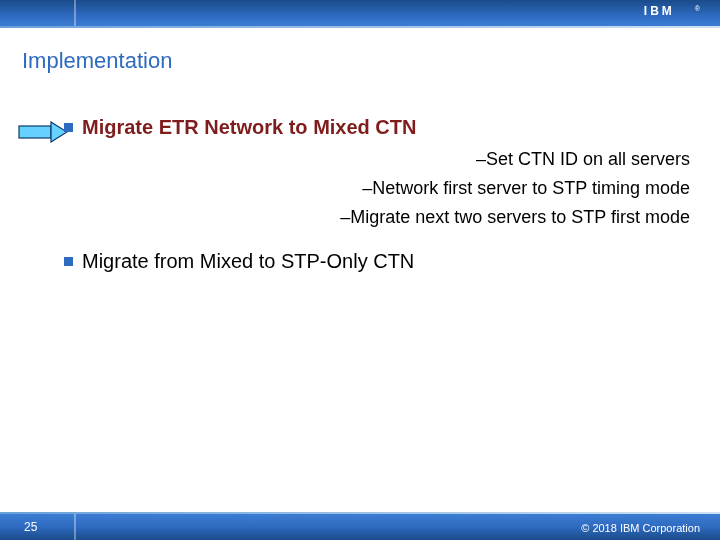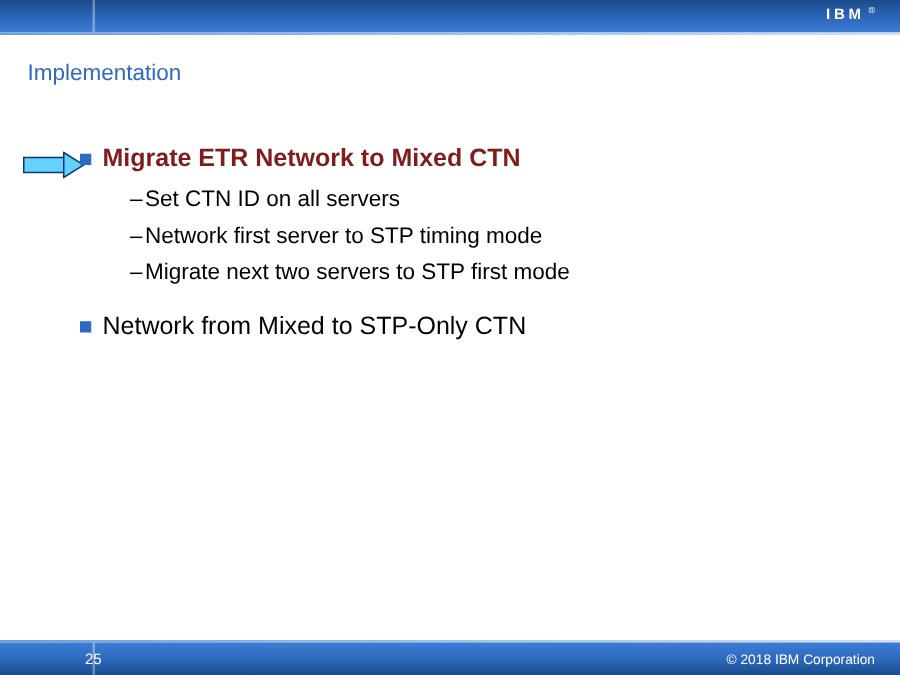--- a/index.html
+++ b/index.html
@@ -2,47 +2,47 @@
 <html><head>
 <meta charset="utf-8">
 <style>
   * { margin: 0; padding: 0; box-sizing: border-box; }
   html, body { width: 720px; height: 540px; font-family: Arial, Helvetica, sans-serif; background: #fff; overflow: hidden; }
   .slide { position: relative; width: 720px; height: 540px; background: #fff; }
 
   .topbar { position: absolute; top: 0; left: 0; width: 100%; height: 26px;
             background: linear-gradient(to bottom, #1a4b8a 0%, #2e6abf 60%, #3c7dd4 100%); }
   .topbar-tick { position: absolute; left: 74px; top: 0; width: 2px; height: 26px; background: rgba(255,255,255,0.35); }
-  .logo { position: absolute; right: 20px; top: 4px; display: flex; gap: 1px; align-items: flex-end; justify-content: space-between; }
+  .logo { position: absolute; right: 20px; top: 4px; display: flex; gap: 18px; align-items: flex-end; justify-content: space-between; }
   .logo .reg { color: #fff; font-size: 7px; margin-left: 2px; margin-bottom: 6px; }
   .logo .ibmtxt { color:#fff; font-size:12px; font-weight:900; letter-spacing:3px; font-family: "Arial Black", Arial, sans-serif; }
   .top-underline { position: absolute; left: 0; top: 26px; width: 100%; height: 2px;
                    background: linear-gradient(to right, #6aa0d8, #cfe1f3); }
 
-  .title { position: absolute; left: 22px; top: 48px; font-size: 18px; font-weight: 400; color: #2e6abf; }
+  .title { position: absolute; left: 22px; top: 48px; font-size: 22px; font-weight: 400; color: #2e6abf; }
 
   .arrow { position: absolute; left: 18px; top: 121px; }
   .arrow-rect { fill: #66d0ff; stroke: #0a3a6a; stroke-width: 1.2; }
   .arrow-head { fill: #66d0ff; stroke: #0a3a6a; stroke-width: 1.2; }
 
   .content { position: absolute; left: 64px; top: 116px; right: 30px; }
   .bullet-row { display: flex; align-items: flex-start; margin-bottom: 10px; }
   .sq { width: 9px; height: 9px; background: #2e6abf; margin-top: 7px; margin-right: 9px; flex: 0 0 auto; }
   .b1 { font-size: 20px; font-weight: 700; color: #7f1d1d; }
   .b1n { font-size: 20px; font-weight: 400; color: #000; }
-  .sub { margin-left: 40px; font-size: 18px; color: #000; margin-top: 6px; margin-bottom: 8px; }
+  .sub { margin-left: 40px; font-size: 18px; color: #000; margin-top: 6px; margin-bottom: 8px; text-align: right; }
   .sub .dash { display: inline-block; width: 12px; }
   .gap { height: 14px; }
 
   .footer { position: absolute; bottom: 0; left: 0; width: 100%; height: 26px;
             background: linear-gradient(to bottom, #3c7dd4 0%, #2e6abf 50%, #1a4b8a 100%); }
   .footer-topline { position: absolute; bottom: 26px; left: 0; width: 100%; height: 2px;
                     background: linear-gradient(to right, #6aa0d8, #cfe1f3); }
   .footer .tick { position: absolute; left: 74px; bottom: 0; width: 2px; height: 26px; background: rgba(255,255,255,0.35); }
-  .pagenum { position: absolute; left: 24px; bottom: 6px; color: #fff; font-size: 12px; margin-left: 44px; }
+  .pagenum { position: absolute; left: 24px; bottom: 6px; color: #fff; font-size: 12px; }
   .copyright { position: absolute; right: 20px; bottom: 6px; color: #fff; font-size: 11px; }
 </style>
 </head>
 <body>
 
 <div class="slide">
 
   <div class="topbar">
     <div class="topbar-tick"></div>
     <div class="logo">
@@ -63,21 +63,21 @@
     <div class="bullet-row">
       <div class="sq"></div>
       <div class="b1">Migrate ETR Network to Mixed CTN</div>
     </div>
     <div class="sub"><span class="dash">–</span><span>Set CTN ID on all servers</span></div>
     <div class="sub"><span class="dash">–</span><span>Network first server to STP timing mode</span></div>
     <div class="sub"><span class="dash">–</span><span>Migrate next two servers to STP first mode</span></div>
     <div class="gap"></div>
     <div class="bullet-row">
       <div class="sq"></div>
-      <div class="b1n">Network from Mixed to STP-Only CTN</div>
+      <div class="b1n">Migrate from Mixed to STP-Only CTN</div>
     </div>
   </div>
 
   <div class="footer-topline"></div>
   <div class="footer">
     <div class="tick"></div>
     <div class="pagenum">25</div>
     <div class="copyright">© 2018 IBM Corporation</div>
   </div>
 

